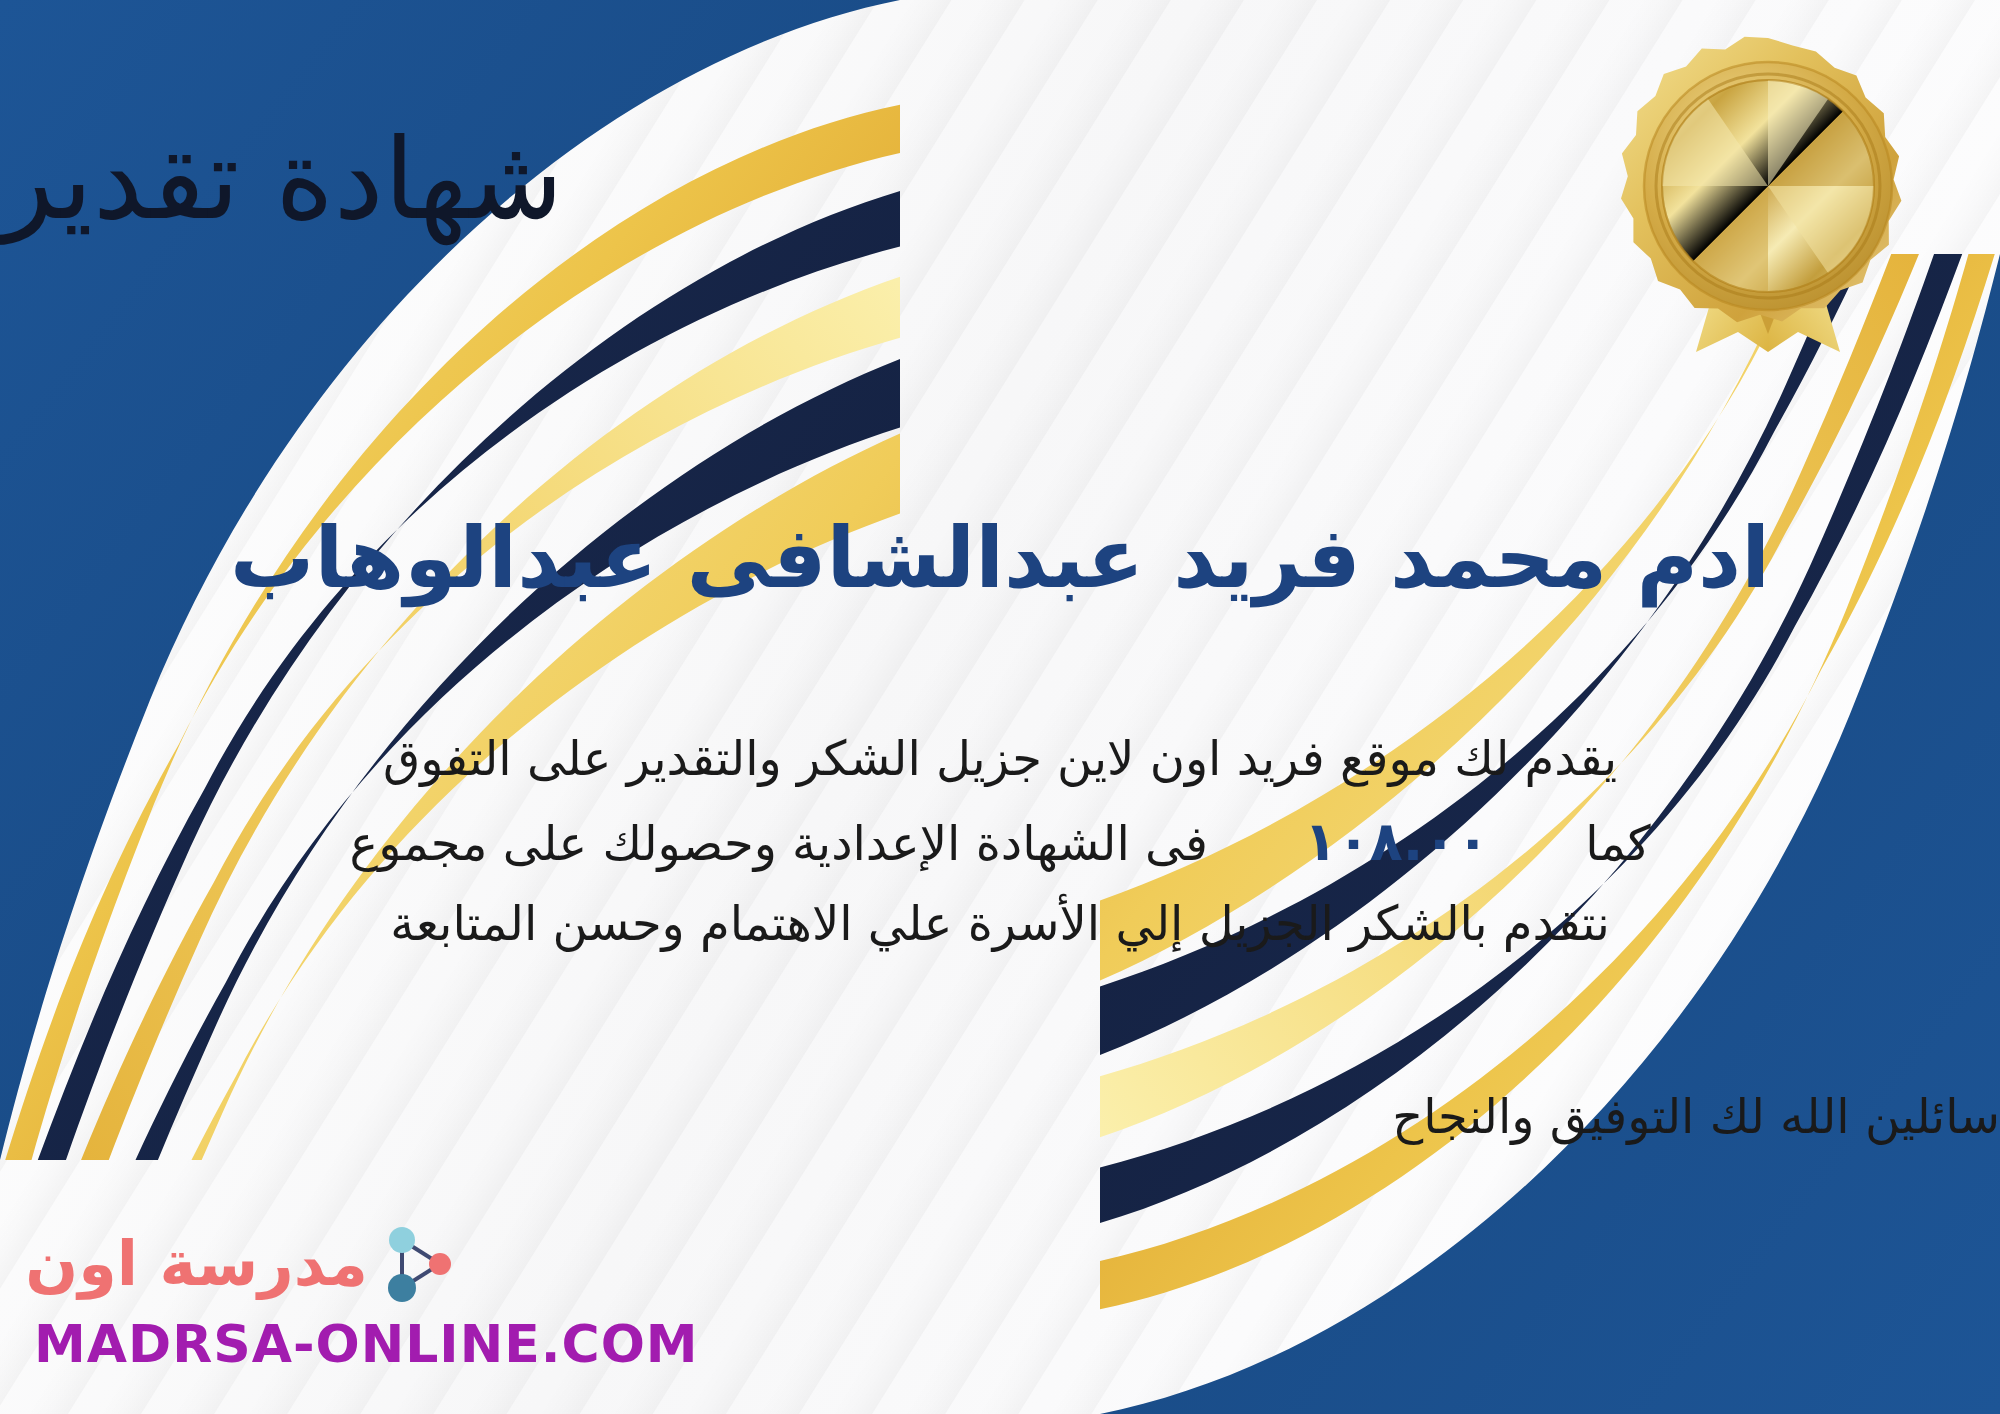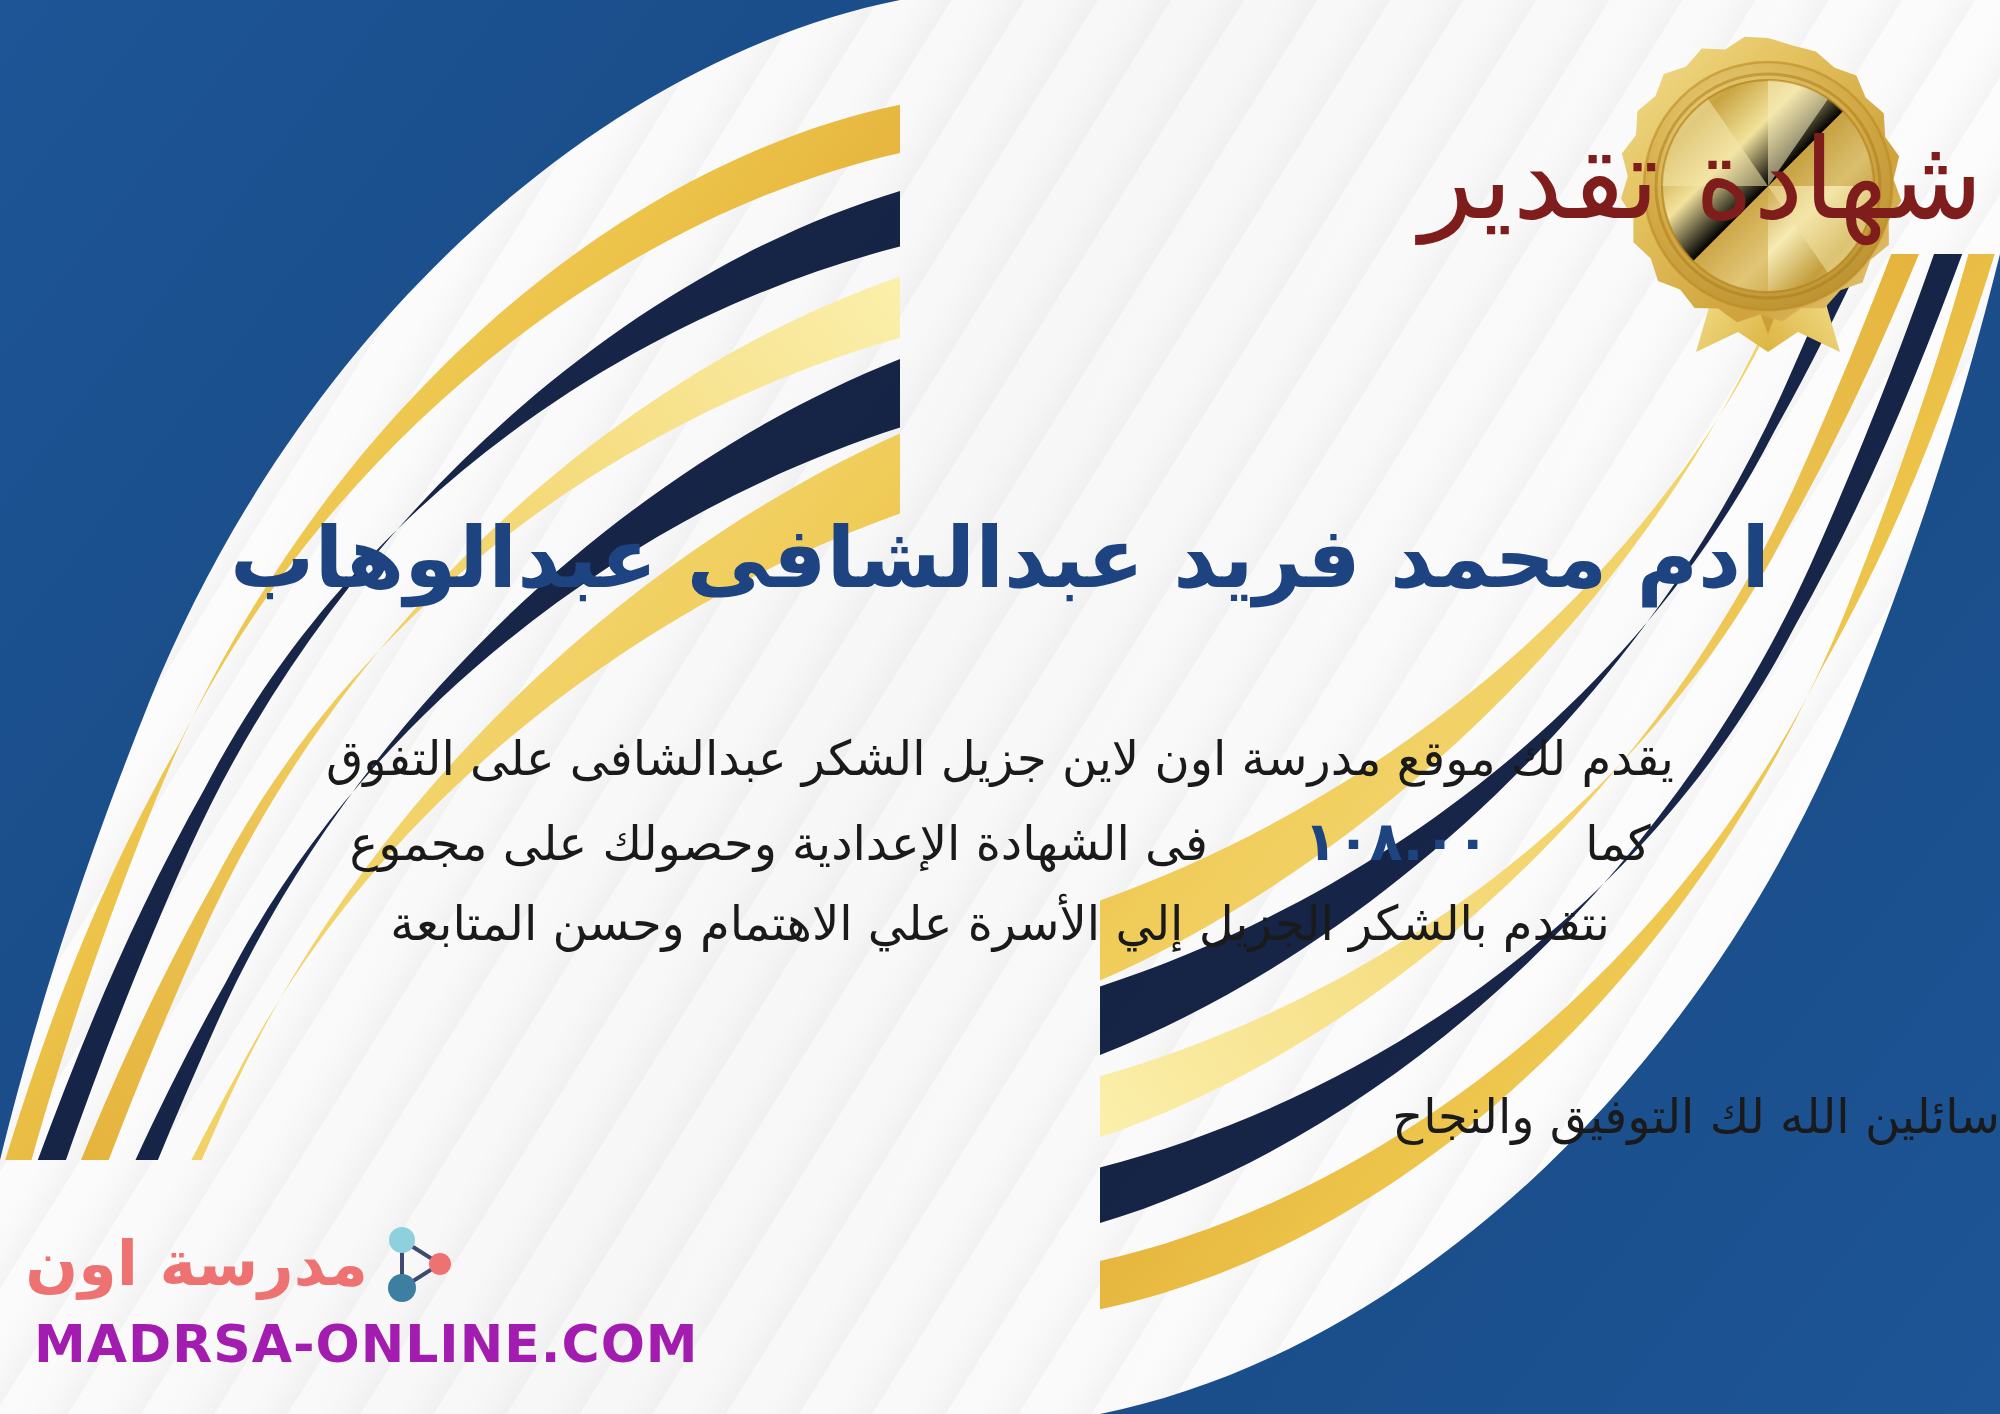--- a/index.html
+++ b/index.html
@@ -49,25 +49,25 @@
   
   .content {
     position:absolute;
     top:0; left:0; right:0; bottom:0;
     padding:0 210px 0 200px;
     text-align:center;
     direction:rtl;
   }
   .title {
     position:absolute;
-    top:118px; left:0; right:17px;
-    text-align:right;
+    top:118px; left:0; right:8px;
+    text-align:left;
     font-size:112px;
     font-weight:400;
-    color:#7f1d1d;
+    color:#0f172a;
     letter-spacing:1px;
     line-height:1.1;
   }
   .recipient-name {
     position:absolute;
     top:510px; left:0; right:0;
     text-align:center;
     font-size:84px;
     font-weight:700;
     color:#1d4380;
@@ -279,21 +279,21 @@
     </svg>
   </div>
 
   <div class="content">
 
     <div class="title">شهادة تقدير</div>
 
     <div class="recipient-name">ادم محمد فريد عبدالشافى عبدالوهاب</div>
 
     <div class="body-block">
-      <span class="body-line">يقدم لك موقع مدرسة اون لاين جزيل الشكر  عبدالشافى على التفوق</span>
+      <span class="body-line">يقدم لك موقع فريد اون لاين جزيل الشكر  والتقدير على التفوق</span>
 
       <span class="body-line has-score">
         <span>كما</span>
         <span class="score">١٠٨.٠٠</span>
         <span>فى الشهادة الإعدادية وحصولك على مجموع</span>
       </span>
 
       <span class="body-line">نتقدم  بالشكر الجزيل إلي الأسرة علي الاهتمام وحسن المتابعة</span>
     </div>
 

